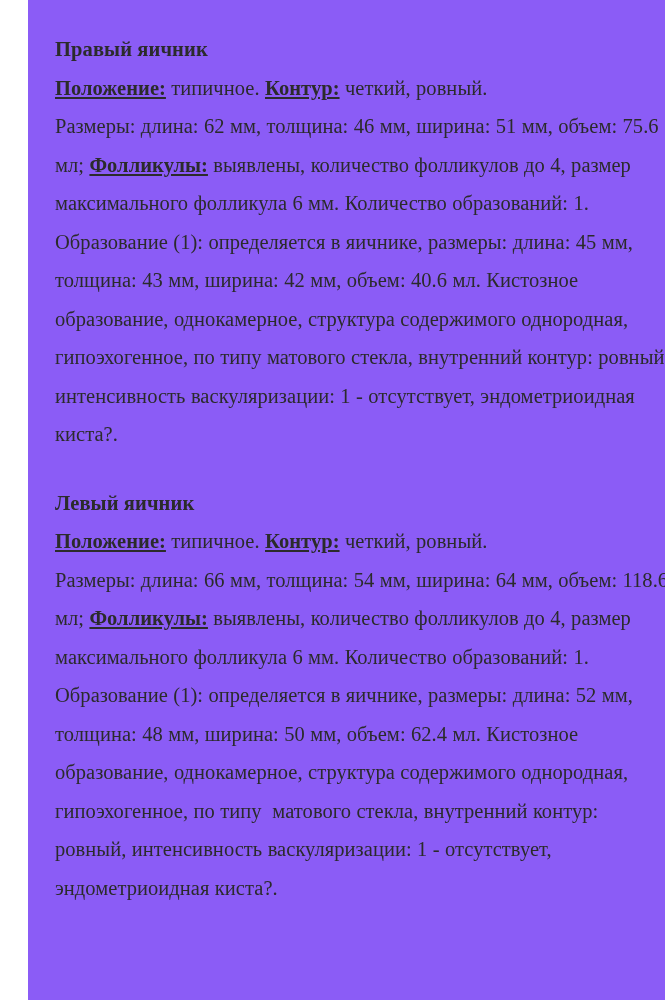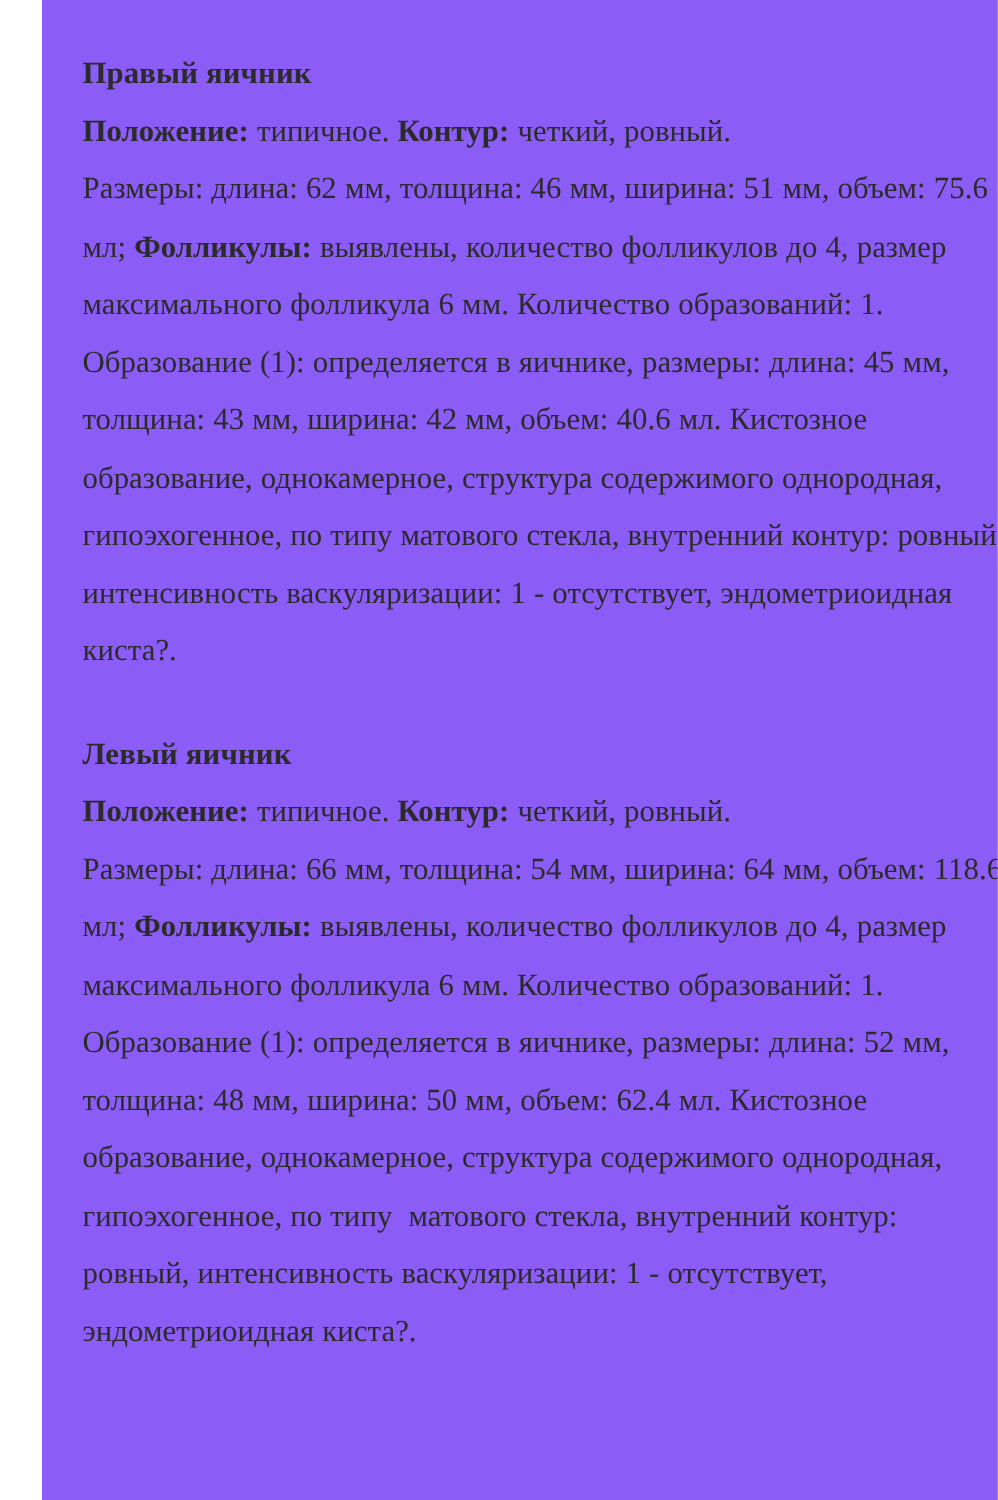--- a/index.html
+++ b/index.html
@@ -45,20 +45,21 @@
     line-height: 38.5px;
     margin: 0;
     text-align: left;
     white-space: pre-wrap;
     letter-spacing: 0.05px;
     word-spacing: 0.2px;
   }
 
   .lbl {
     font-weight: bold;
+    text-decoration: underline;
   }
 
   .txt {
     font-weight: normal;
     font-family: Liberation Serif, serif;
   }
 </style>
 </head>
 <body>
 

